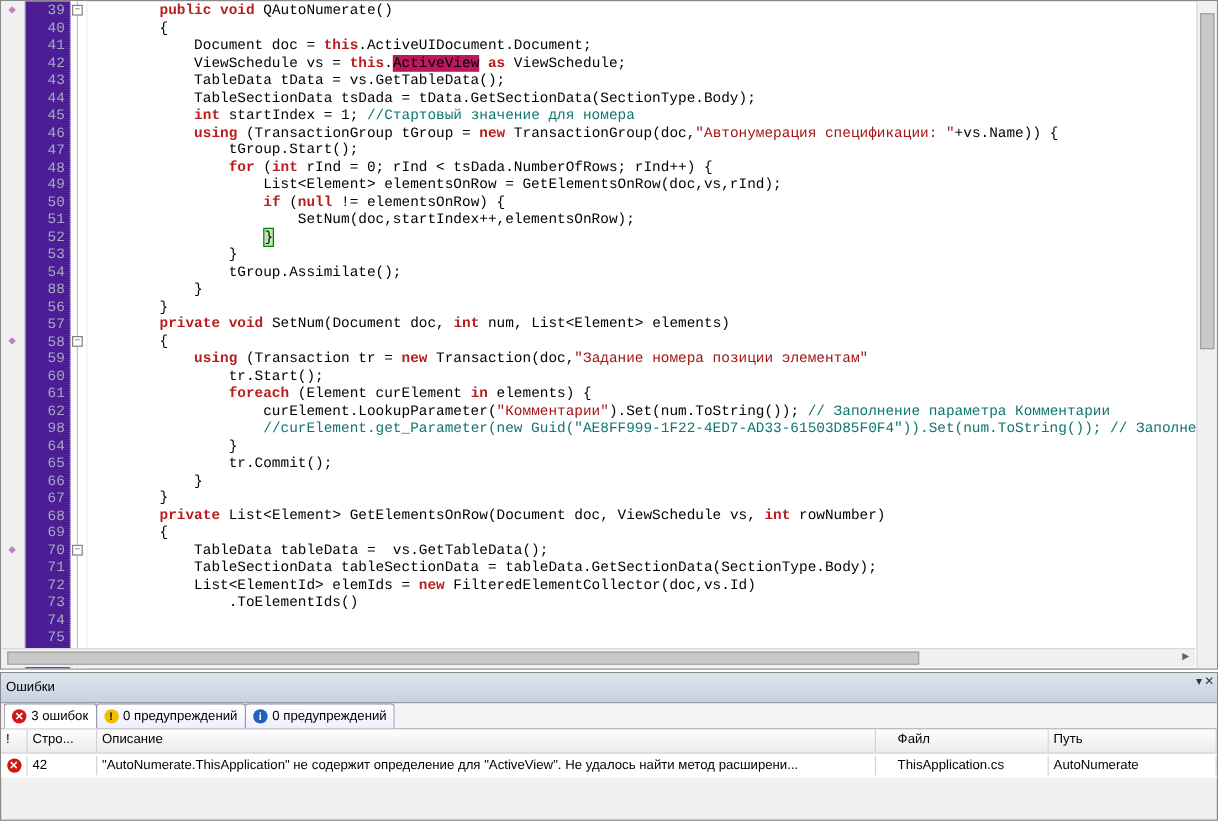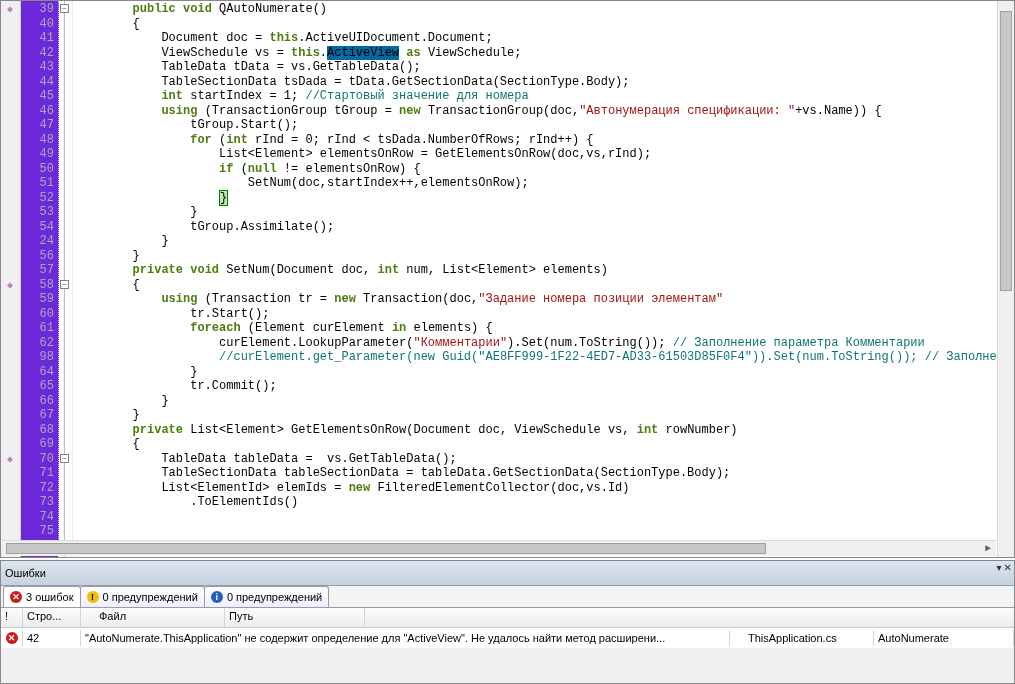--- a/index.html
+++ b/index.html
@@ -30,21 +30,21 @@
   .bp-marker {
     position: absolute;
     left: 3px;
     width: 12px; height: 12px;
     display:flex;align-items:center;justify-content:center;
     font-size:10px;
     color:#c080c0;
   }
   .line-gutter {
     width: 38px;
-    background: #6d28d9;
+    background: #4c1d95;
     text-align: right;
     color: #a8a8c0;
     padding-right: 4px;
     border-right: 1px dotted #ccc;
     user-select: none;
     font-size:12px;
     line-height:14.5px;
     padding-top:1px;
   }
   .fold-gutter {
@@ -99,24 +99,24 @@
   }
   .scrollbar-h .thumb {
     position:absolute;top:2px;bottom:2px;left:4px;width:760px;
     background:#c8c8c8;border:1px solid #a0a0a0;
   }
   .scrollbar-h .arrow {
     position:absolute;top:0;bottom:0;width:16px;
     display:flex;align-items:center;justify-content:center;
     color:#606060;font-size:10px;
   }
-  .kw { color:#4d7c0f; font-weight:bold; }
+  .kw { color:#b91c1c; font-weight:bold; }
   .cmt { color:#0f766e; }
   .strr { color:#a31515; }
-  .hl { background:#0369a1; }
+  .hl { background:#be185d; }
   .caret { border:1px solid #008000; background:#bfe8b0; }
   
   .errors-panel {
     position:absolute;
     left:0;right:0;
     top:560px;
     bottom:0;
     border:1px solid #888;
     font-family: Tahoma, Arial, sans-serif;
     font-size:11px;
@@ -205,21 +205,21 @@
       <div>45</div>
       <div>46</div>
       <div>47</div>
       <div>48</div>
       <div>49</div>
       <div>50</div>
       <div>51</div>
       <div>52</div>
       <div>53</div>
       <div>54</div>
-      <div>24</div>
+      <div>88</div>
       <div>56</div>
       <div>57</div>
       <div>58</div>
       <div>59</div>
       <div>60</div>
       <div>61</div>
       <div>62</div>
       <div>98</div>
       <div>64</div>
       <div>65</div>
@@ -270,20 +270,21 @@
       </div>
       <div class="err-tab">
         <span class="err-icon blue">i</span>
         <span>0 предупреждений</span>
       </div>
     </div>
   <div class="errors-grid">
     <div class="err-header">
       <div class="col-icon">!</div>
       <div class="col-line">Стро...</div>
+      <div class="col-desc">Описание</div>
       <div class="col-file">Файл</div>
       <div class="col-path">Путь</div>
     </div>
     <div id="erows">
         <div class="err-row">
           <div class="col-icon">
             <span class="err-icon red">✕</span>
           </div>
           <div class="col-line">42</div>
           <div class="col-desc">"AutoNumerate.ThisApplication" не содержит определение для "ActiveView". Не удалось найти метод  расширени...</div>

